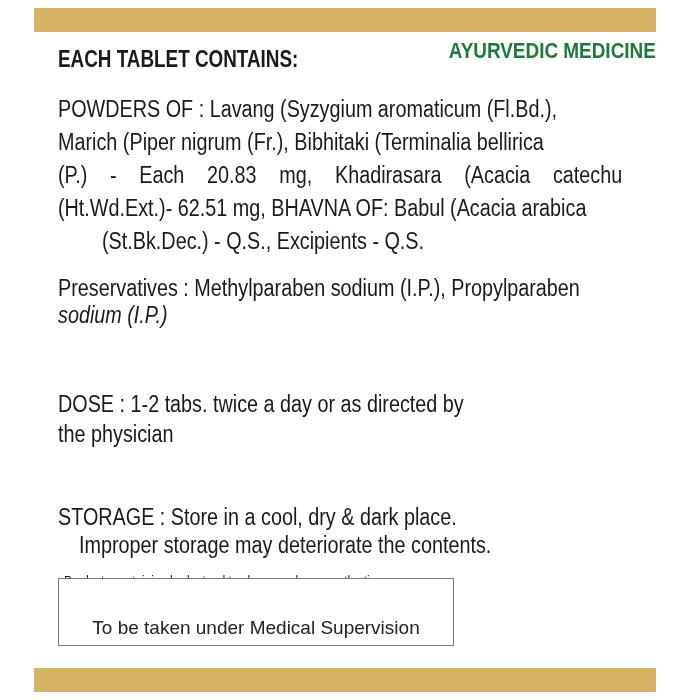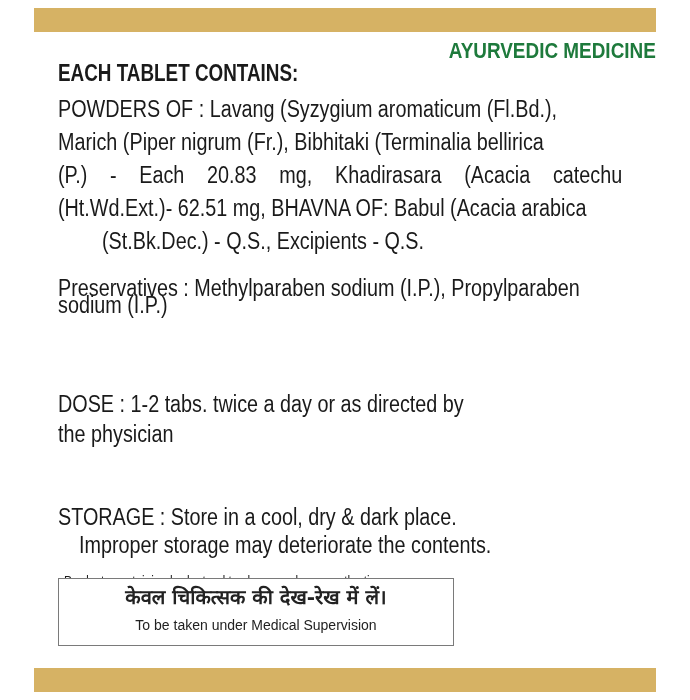--- a/index.html
+++ b/index.html
@@ -5,29 +5,29 @@
   html, body { margin: 0; padding: 0; background: #ffffff; }
   body { width: 690px; height: 700px; position: relative; overflow: hidden;
          font-family: "Liberation Sans", "DejaVu Sans", sans-serif; color: #1a1a1a; }
   .bar { position: absolute; left: 34px; width: 622px; height: 24px; }
   .bar.top { top: 8px; }
   .bar.bottom { top: 668px; }
   .cond { display: inline-block; transform-origin: left top; white-space: nowrap; }
   .abs { position: absolute; }
   #ayur { top: 38px; right: 34px; font-weight: bold; font-size: 22px; letter-spacing: 0; }
   #ayur .cond { transform-origin: right top; }
-  #heading { left: 58px; top: 60px; font-weight: bold; font-size: 23px; }
+  #heading { left: 58px; top: 46px; font-weight: bold; font-size: 23px; }
   .line { position: absolute; left: 58px; font-size: 23px; line-height: 26px; }
   .small { font-size: 15px; }
   #notice-box { position: absolute; left: 58px; top: 628px; width: 396px; height: 71px; }
   #notice-box-inner { position: absolute; left: 0; top: -50px; width: 396px; height: 68px;
                       border: 1.5px solid #7a7a7a; box-sizing: border-box; background: #fff; }
   .hindi { position: absolute; left: 0; width: 100%; text-align: center; font-family: "DejaVu Sans", sans-serif;
            font-size: 20px; top: 4px; font-weight: bold; color: #222; }
-  .eng { position: absolute; left: 0; width: 100%; text-align: center; font-size: 14px; top: 38px; color: #222; }
+  .eng { position: absolute; left: 0; width: 100%; text-align: center; font-size: 19px; top: 38px; color: #222; }
 </style>
 </head>
 <body>
 
 <div class="bar top" style="background:#D6B264;"></div>
 
 <div id="ayur" class="abs" style="color:#1E7A3C;">
   <span class="cond" style="transform:scaleX(0.86);">AYURVEDIC MEDICINE</span>
 </div>
 
@@ -50,21 +50,21 @@
   </div>
   <div class="line" style="top:228px;margin-left:44px;">
     <span class="cond" style="transform:scaleX(0.86);">(St.Bk.Dec.) - Q.S., Excipients - Q.S.</span>
   </div>
 </div>
 
 <div>
   <div class="line" style="top:275px;">
     <span class="cond" style="transform:scaleX(0.86);">Preservatives : Methylparaben sodium (I.P.), Propylparaben</span>
   </div>
-  <div class="line" style="top:292px;">
+  <div class="line" style="top:302px;font-style:italic;">
     <span class="cond" style="transform:scaleX(0.86);">sodium (I.P.)</span>
   </div>
 </div>
 
 <div>
   <div class="line" style="top:391px;">
     <span class="cond" style="transform:scaleX(0.86);">DOSE : 1-2 tabs. twice a day or as directed by</span>
   </div>
   <div class="line" style="top:421px;">
     <span class="cond" style="transform:scaleX(0.86);">the physician</span>
@@ -84,18 +84,17 @@
   <div class="line small" style="top:572px;left:64px;line-height:18px;">
     <span class="cond" style="transform:scaleX(0.78);">Products containing herbs tend to change colour over the time.</span>
   </div>
   <div class="line small" style="top:590px;left:103px;line-height:18px;">
     <span class="cond" style="transform:scaleX(0.78);">However, the product efficacy remains unchanged.</span>
   </div>
 </div>
 
 <div id="notice-box">
   <div id="notice-box-inner">
-    <div class="hindi">केवल चिकित्सक की देख-रेख में लें।</div>
     <div class="eng">To be taken under Medical Supervision</div>
   </div>
 </div>
 
 <div class="bar bottom" style="background:#D6B264;"></div>
 
 </body></html>

